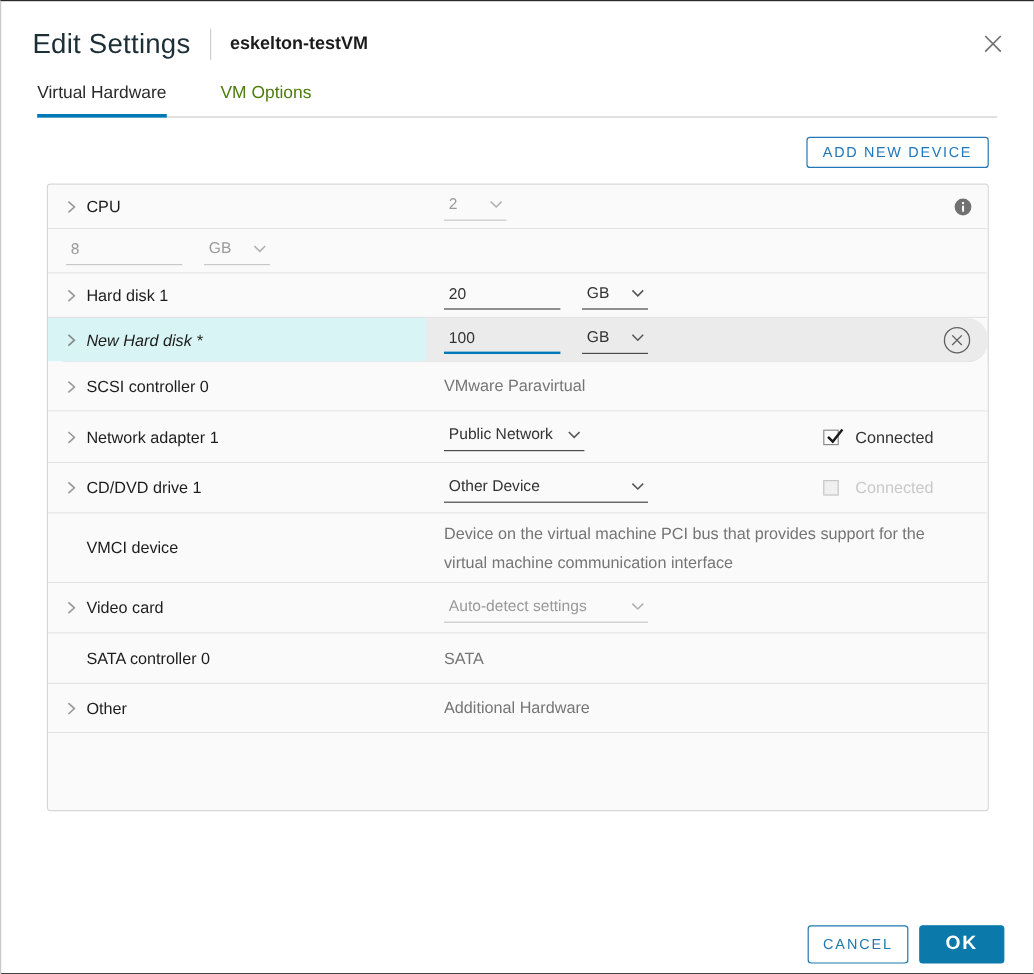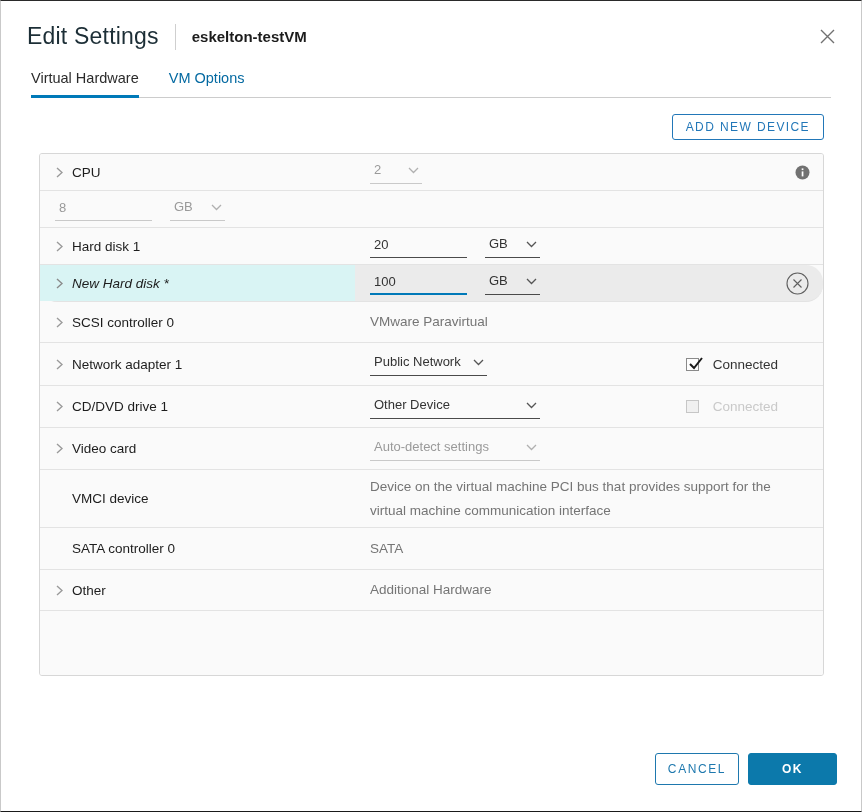--- a/index.html
+++ b/index.html
@@ -17,21 +17,21 @@
   .header { display:flex; align-items:center; padding:22px 24px 0 26px; }
   .title { font-size:23px; font-weight:300; color:#1c2e36; letter-spacing:.2px; }
   .title-sep { width:1px; height:26px; background:#cfcfcf; margin:0 16px 0 16px; }
   .vm-name { font-size:15px; font-weight:700; color:#1c1c1c; }
   .close-btn { margin-left:auto; width:20px; height:20px; cursor:pointer; display:flex; align-items:center; justify-content:center; }
 
   
   .tabs { display:flex; margin:14px 30px 0 30px; border-bottom:1px solid #cccccc; }
   .tab { font-size:14.5px; padding:6px 0 9px 0; margin-bottom:-1px; border-bottom:3px solid transparent; cursor:pointer; }
   .tab.active { color:#2b2b2b; border-bottom-color:#0079b8; }
-  .tab.inactive { color:#0369a1; margin-left:30px; }
+  .tab.inactive { color:#4d7c0f; margin-left:45px; }
 
   
   .toolbar { display:flex; justify-content:flex-end; margin:16px 37px 0 38px; }
   .btn-outline {
     background:#fff; border:1px solid #2277b8; border-radius:3px; color:#2277b8;
     font-size:12px; letter-spacing:1.4px; padding:5px 13px; cursor:pointer;
     font-family:"Liberation Sans", sans-serif;
   }
 
   
@@ -75,29 +75,29 @@
   .checkbox.disabled { background:#f0f0f0; border-color:#c6c6c6; }
   .checkbox svg { position:absolute; left:0; top:-3px; }
   .check-label { font-size:13.5px; color:#333; margin-left:14px; }
   .check-label.disabled { color:#c9c9c9; }
 
   .row-icon { margin-left:auto; flex:none; display:flex; align-items:center; cursor:pointer; }
   .row-icon.info { margin-right:13px; }
   .row-icon.remove { margin-right:14px; }
 
   
-  .footer { position:absolute; right:24px; bottom:26px; display:flex; gap:9px; }
+  .footer { position:absolute; right:24px; bottom:8px; display:flex; gap:9px; }
   .btn-cancel {
     width:84px; height:32px; background:#fff; border:1px solid #1e78ae; border-radius:3px;
     color:#1e78ae; font-size:12px; letter-spacing:1.6px; cursor:pointer;
     font-family:"Liberation Sans", sans-serif;
   }
   .btn-ok {
-    width:89px; height:32px; background:#0c79ab; border:1px solid #0c79ab; border-radius:3px;
-    color:#fff; font-size:12px; letter-spacing:1.6px; cursor:pointer; font-weight:700;
+    width:71px; height:32px; background:#0c79ab; border:1px solid #0c79ab; border-radius:3px;
+    color:#fff; font-size:16px; letter-spacing:1.6px; cursor:pointer; font-weight:700;
     font-family:"Liberation Sans", sans-serif;
   }
 </style>
 </head>
 <body>
 
 <div class="dialog">
 
   <div class="header">
     <span class="title">Edit Settings</span>
@@ -262,50 +262,50 @@
                 <path d="M1 1 L5.5 5.5 L10 1" stroke="#555" stroke-width="1.3" fill="none"></path>
               </svg></span>
         </span>
         <span class="check-group">
           <span class="checkbox disabled"></span>
           <span class="check-label disabled">Connected</span>
         </span>
       </div>
     </div>
 
+    <div class="hw-row r58">
+      <div class="cell-label">
+        <span class="expander empty">
+            <svg width="7" height="11" viewBox="0 0 7 11">
+              <path d="M1 1 L6 5.5 L1 10" stroke="#9a9a9a" stroke-width="1.4" fill="none"></path>
+            </svg>
+          </span>
+        <span class="row-label">VMCI device</span>
+      </div>
+      <div class="cell-value">
+        <span class="static-value wrap">Device on the virtual machine PCI bus that provides support for the virtual machine communication interface</span>
+      </div>
+    </div>
+
     <div class="hw-row r42">
       <div class="cell-label">
         <span class="expander">
             <svg width="7" height="11" viewBox="0 0 7 11">
               <path d="M1 1 L6 5.5 L1 10" stroke="#9a9a9a" stroke-width="1.4" fill="none"></path>
             </svg>
           </span>
         <span class="row-label">Video card</span>
       </div>
       <div class="cell-value">
         <span class="ctl w-wide disabled">
           <span>Auto-detect settings</span>
           <span class="chev"><svg width="11" height="7" viewBox="0 0 11 7">
                 <path d="M1 1 L5.5 5.5 L10 1" stroke="#b0b0b0" stroke-width="1.3" fill="none"></path>
               </svg></span>
         </span>
-      </div>
-    </div>
-
-    <div class="hw-row r58">
-      <div class="cell-label">
-        <span class="expander empty">
-            <svg width="7" height="11" viewBox="0 0 7 11">
-              <path d="M1 1 L6 5.5 L1 10" stroke="#9a9a9a" stroke-width="1.4" fill="none"></path>
-            </svg>
-          </span>
-        <span class="row-label">VMCI device</span>
-      </div>
-      <div class="cell-value">
-        <span class="static-value wrap">Device on the virtual machine PCI bus that provides support for the virtual machine communication interface</span>
       </div>
     </div>
 
     <div class="hw-row r42">
       <div class="cell-label">
         <span class="expander empty">
             <svg width="7" height="11" viewBox="0 0 7 11">
               <path d="M1 1 L6 5.5 L1 10" stroke="#9a9a9a" stroke-width="1.4" fill="none"></path>
             </svg>
           </span>

